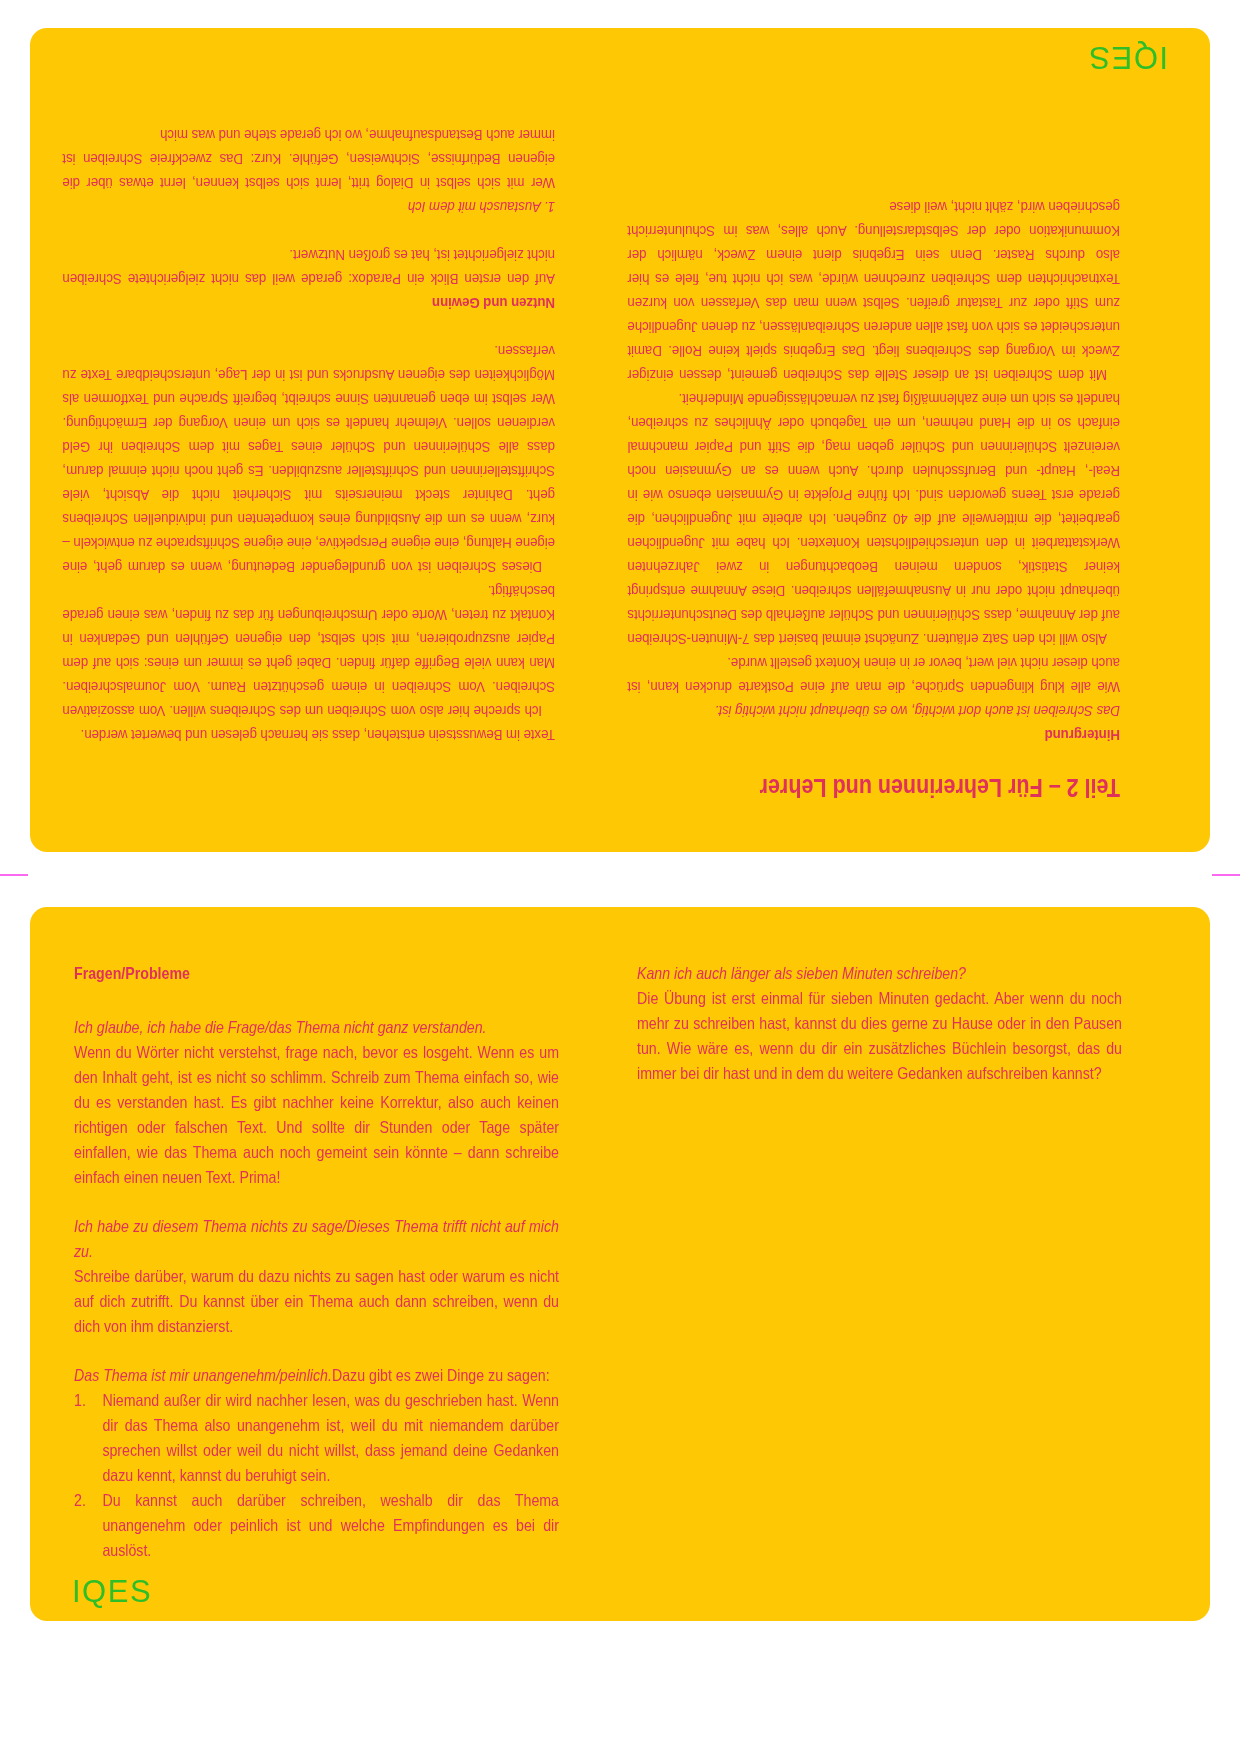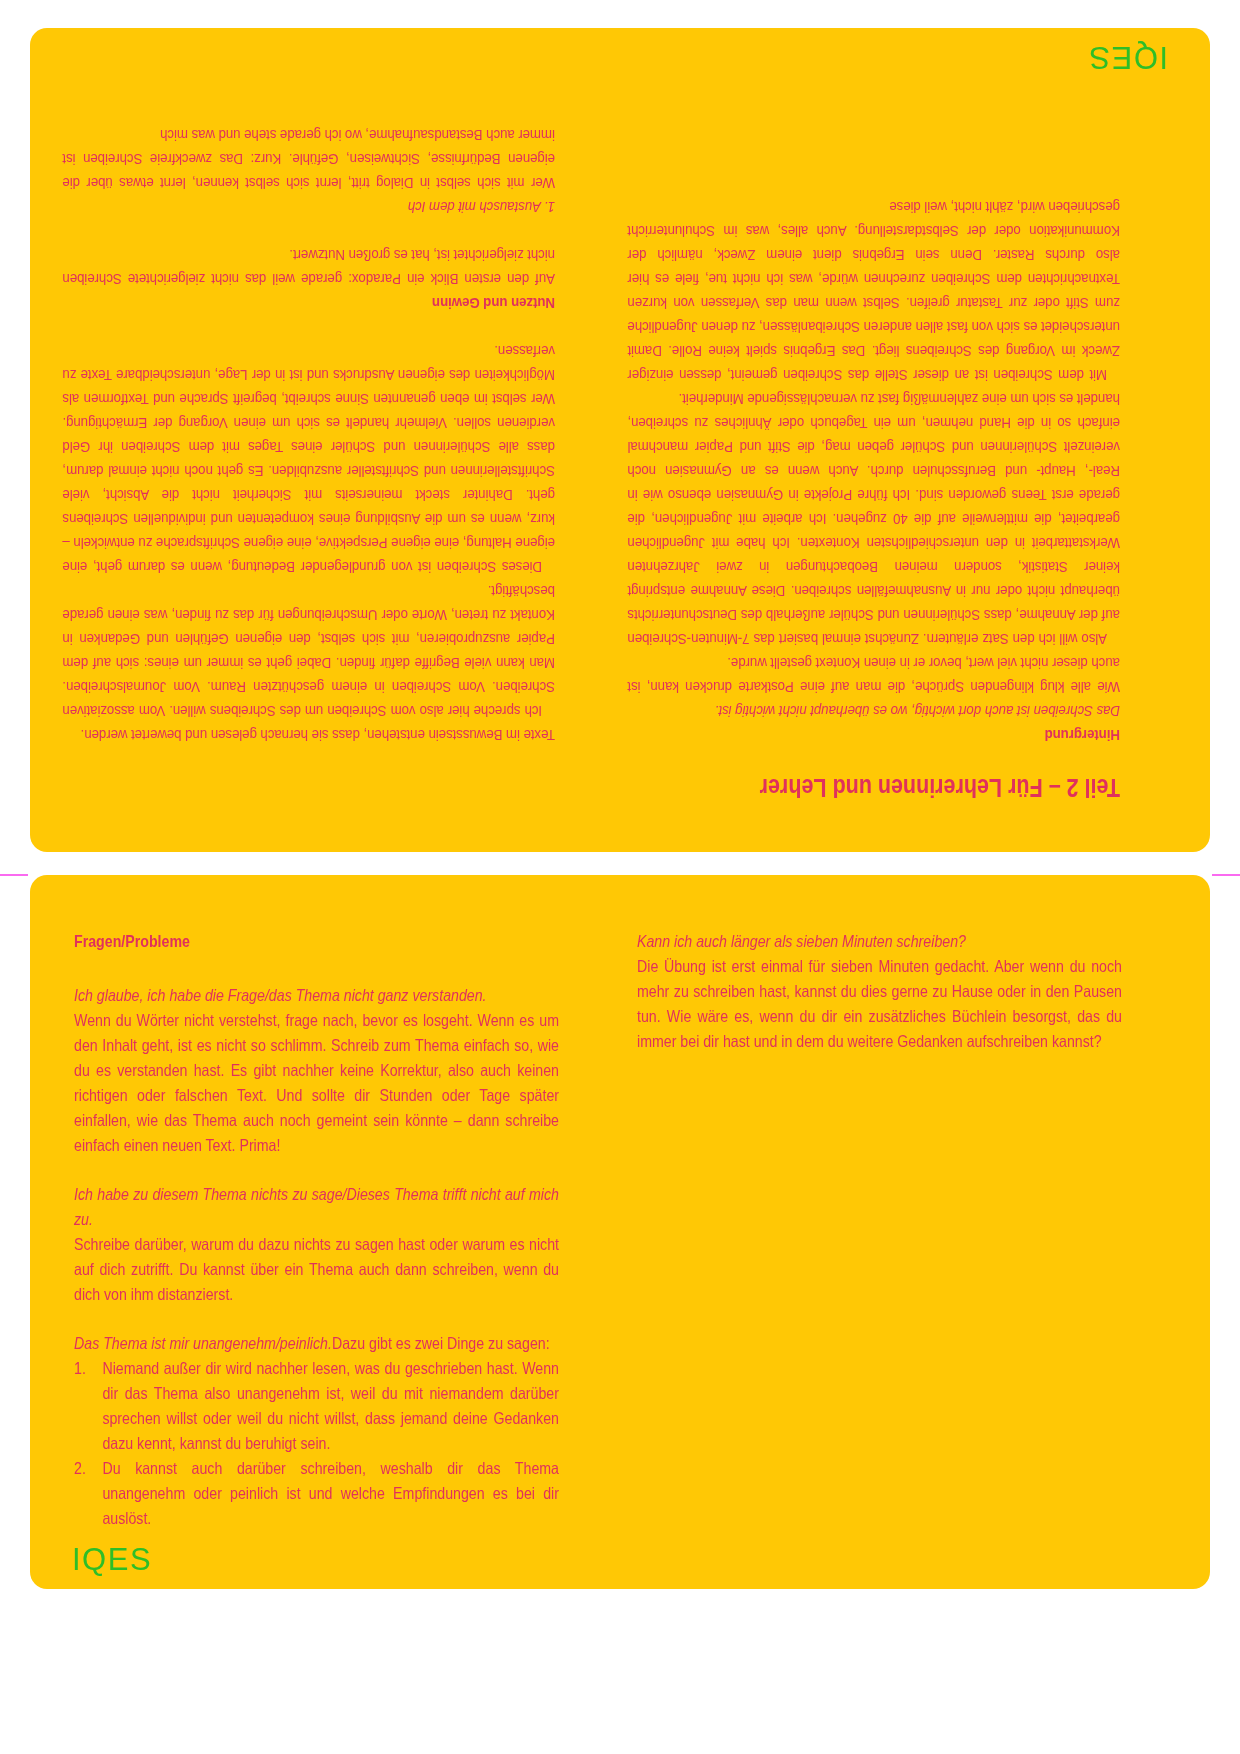--- a/index.html
+++ b/index.html
@@ -1,20 +1,20 @@
 <!DOCTYPE html>
 <html lang="de"><head>
 <meta charset="utf-8">
 <style>
   html,body{margin:0;padding:0;background:#ffffff;}
   .page{position:relative;width:1240px;height:1754px;background:#ffffff;overflow:hidden;
         font-family:"Liberation Sans","DejaVu Sans",sans-serif;}
   .card{position:absolute;left:30px;width:1180px;background:#FFC805;border-radius:17px;overflow:hidden;}
   .card-top{top:28px;height:824px;}
-  .card-bottom{top:875px;height:714px;}
+  .card-bottom{top:907px;height:714px;}
   .card-inner{position:relative;width:100%;height:100%;box-sizing:border-box;}
   .rot{transform:rotate(180deg);}
   .inner-top{padding:50px 33px 40px 90px;}
   .inner-bottom{padding:54px 88px 14px 44px;}
   .cols{display:flex;gap:72px;align-items:flex-start;}
   .cols-b{gap:78px;}
   .col{flex:1;min-width:0;}
   
   .sq{transform:scaleX(0.86);transform-origin:0 0;width:116.28%;}
   p{margin:0;color:#E0315C;}

